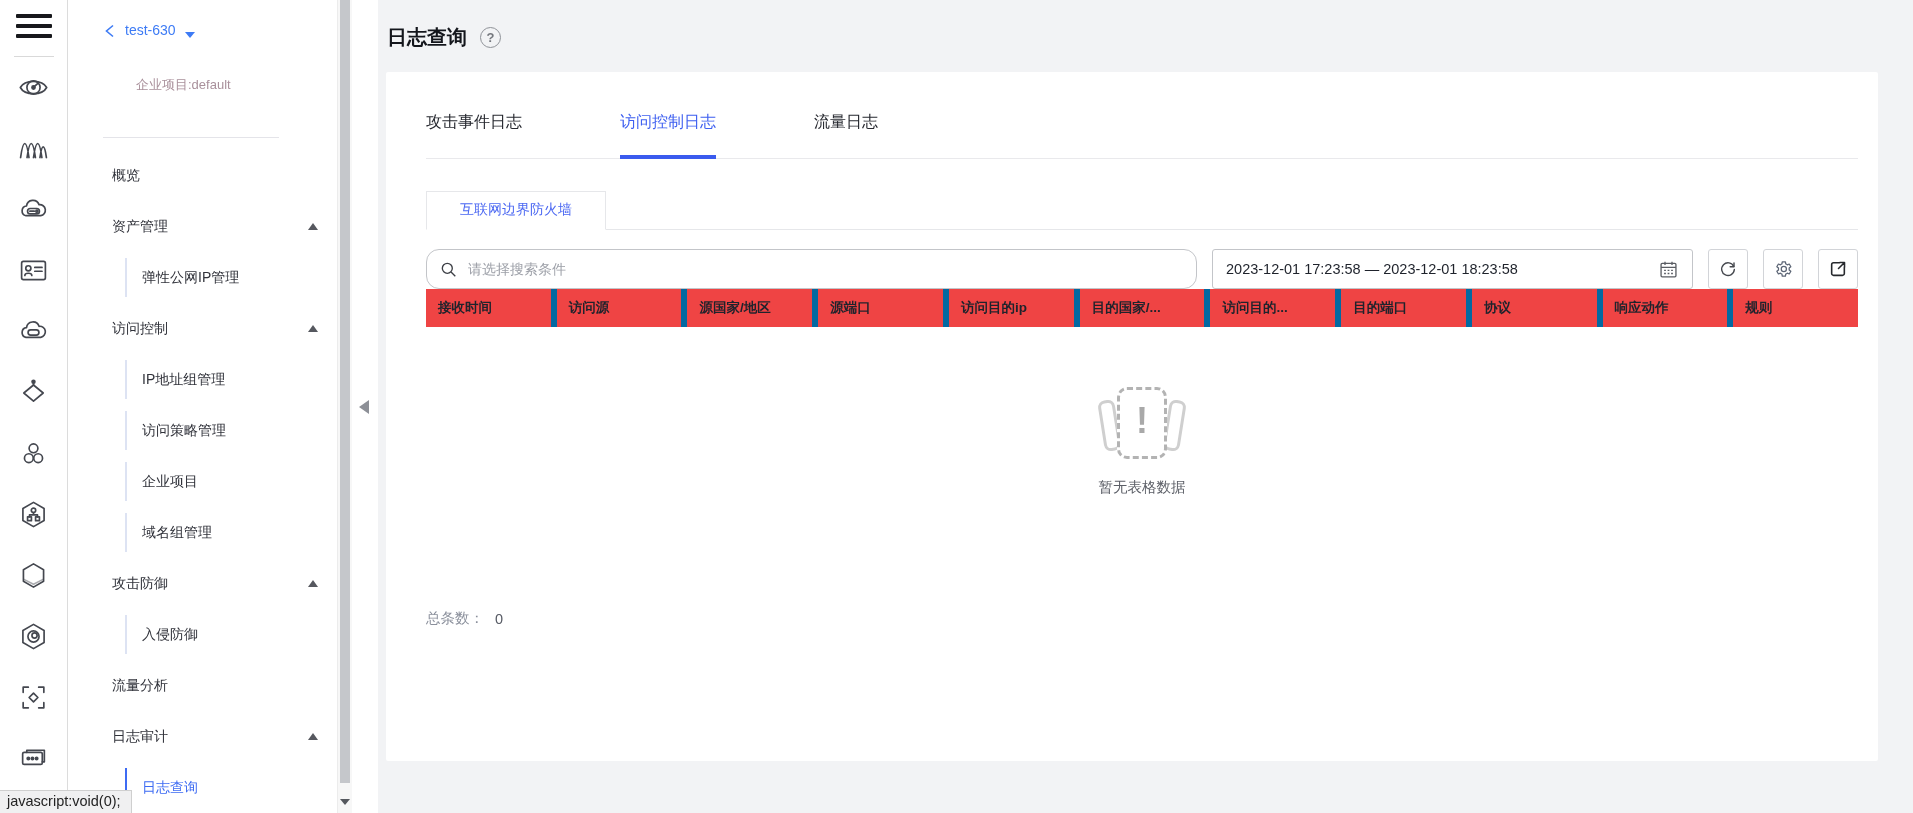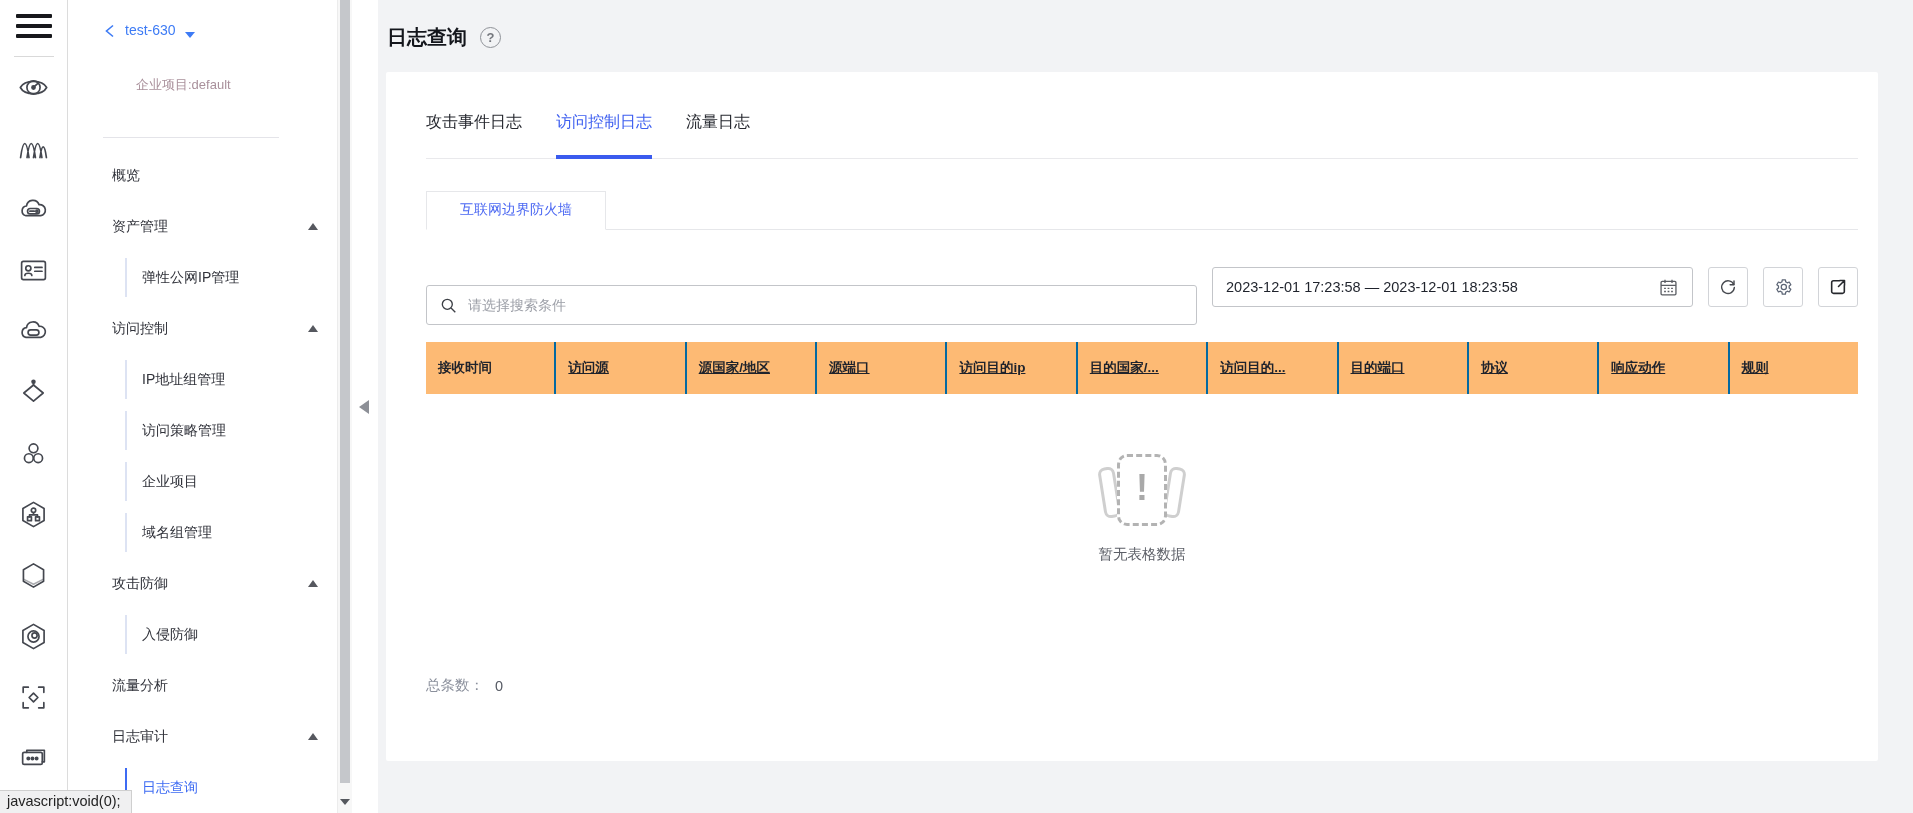--- a/index.html
+++ b/index.html
@@ -39,41 +39,41 @@
   .collapse-handle { position:absolute; top:400px; left:7px; width:0; height:0; border-top:7px solid transparent; border-bottom:7px solid transparent; border-right:10px solid #8d9097; cursor:pointer; }
 
   
   .main { flex:1; background:#f2f3f5; padding:16px 35px 0 8px; }
   .title-row { display:flex; align-items:center; gap:13px; padding-left:1px; height:42px; }
   .page-title { font-size:20px; font-weight:bold; color:#14161c; }
   .help { width:21px; height:21px; border:1.6px solid #8f9298; border-radius:50%; color:#74777d; font-size:13px; font-weight:bold; display:grid; place-items:center; cursor:pointer; background:#fff0; }
 
   .card { margin-top:14px; background:#fff; border-radius:2px; height:689px; padding:40px 20px 0 40px; position:relative; }
 
-  .tabs { display:flex; gap:34px; border-bottom:1px solid #e9e9ec; }
+  .tabs { display:flex; gap:98px; border-bottom:1px solid #e9e9ec; }
   .tab { font-size:16px; color:#26282f; padding-bottom:25px; position:relative; cursor:pointer; }
   .tab.active { color:#3f60f0; }
   .tab.active::after { content:""; position:absolute; left:0; right:0; bottom:-1px; height:4px; background:#3a5bee; }
 
   .fw-row { margin-top:32px; border-bottom:1px solid #e6e7ea; }
   .fw-tab { display:inline-block; padding:9px 33px 10px; border:1px solid #e6e7ea; border-bottom:1px solid #fff; margin-bottom:-1px; color:#4a67f2; font-size:14px; background:#fff; cursor:pointer; }
 
   .toolbar { margin-top:19px; display:flex; align-items:center; gap:15px; }
-  .search { flex:1; height:40px; border:1px solid #c3c5c9; border-radius:3px; display:flex; align-items:center; padding:0 12px; background:#fff;margin-top:36px; }
+  .search { flex:1; height:40px; border:1px solid #c3c5c9; border-radius:13px; display:flex; align-items:center; padding:0 12px; background:#fff; }
   .search svg { width:19px; height:19px; stroke:#3c3f45; fill:none; stroke-width:1.7; flex-shrink:0; }
   .search input { border:none; outline:none; flex:1; margin-left:10px; font-size:14px; font-family:"Liberation Sans",sans-serif; color:#333; }
   .search input::placeholder { color:#9da0a8; }
   .datebox { width:481px; height:40px; border:1px solid #c3c5c9; border-radius:3px; display:flex; align-items:center; padding:0 13px; background:#fff; font-size:14.5px; color:#1f232c; cursor:pointer; }
   .datebox svg { width:21px; height:21px; stroke:#5a5d63; fill:none; stroke-width:1.5; margin-left:auto; }
   .tool-btn { width:40px; height:40px; border:1px solid #d2d4d8; border-radius:3px; background:#fff; display:grid; place-items:center; cursor:pointer; }
   .tool-btn svg { width:20px; height:20px; fill:none; stroke-linecap:round; stroke-linejoin:round; }
 
-  .thead { margin-top:17px; display:flex; height:52px; background:#fdba74; }
+  .thead { display:flex; height:38px; background:#ef4444; }
   .th { flex:1; display:flex; align-items:center; padding-left:12px; font-size:13.5px; font-weight:bold; color:#1f232c; overflow:hidden; white-space:nowrap; }
-  .th + .th { border-left:2px solid #0369a1;text-decoration:underline; }
+  .th + .th { border-left:6px solid #0369a1; }
 
   .empty { margin-top:60px; display:flex; flex-direction:column; align-items:center; }
   .empty-ico { position:relative; width:88px; height:78px; }
   .flank { position:absolute; top:13px; width:17px; height:51px; border:3px solid #cfcfcf; border-radius:7px; background:#fff; }
   .flank.l { left:3px; transform:rotate(-9deg); }
   .flank.r { right:3px; transform:rotate(9deg); }
   .empty-center { position:absolute; left:50%; top:0; transform:translateX(-50%); width:50px; height:72px; background:#fff; border:3px dashed #b3b3b3; border-radius:10px; display:grid; place-items:center; }
   .bang { font-size:36px; font-weight:bold; color:#a9a9a9; line-height:1; padding-bottom:4px; }
   .empty-txt { margin-top:13px; font-size:14.5px; color:#5b5e66; }
 

